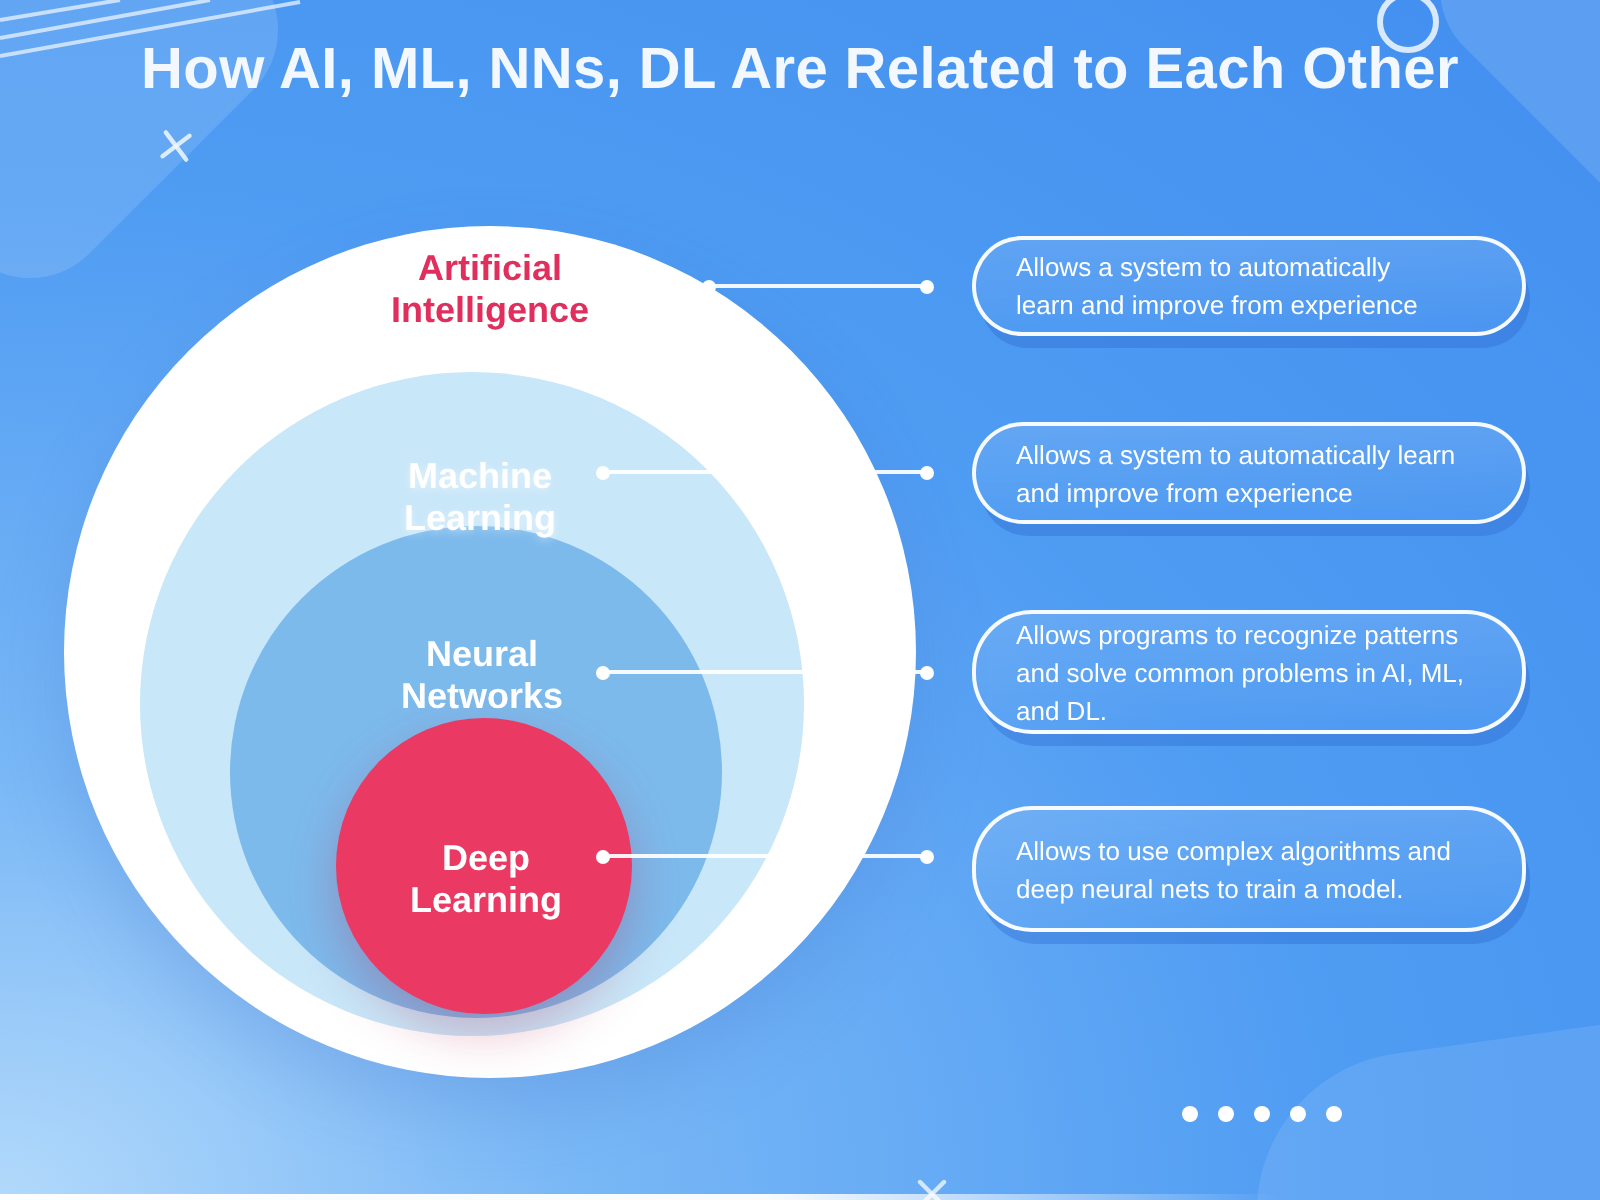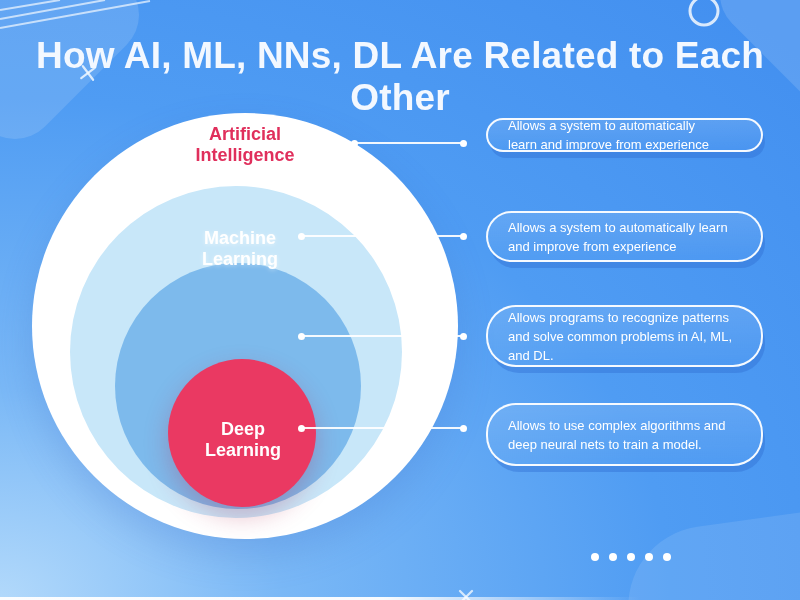--- a/index.html
+++ b/index.html
@@ -10,22 +10,22 @@
   }
   
   .blob{position:absolute;background:rgba(255,255,255,0.13);}
   .blob-tl{left:-85px;top:-85px;width:200px;height:200px;border-radius:42px;transform:rotate(45deg);}
   .blob-tr{left:745px;top:-105px;width:200px;height:200px;border-radius:40px;transform:rotate(45deg);}
   .blob-br{left:618px;top:538px;width:420px;height:320px;border-radius:80px 0 0 0;transform:rotate(-8deg);transform-origin:top left;background:rgba(255,255,255,0.10);}
   .svg-abs{position:absolute;display:block;}
   .bottom-strip{position:absolute;left:0;bottom:0;height:3px;width:640px;
     background:linear-gradient(90deg,rgba(255,255,255,0.95) 60%,rgba(255,255,255,0));}
   
-  .title{position:absolute;left:0;right:0;top:19px;margin:16px;text-align:center;
-    font-size:37px;font-weight:bold;color:#f3f8ff;letter-spacing:0.2px;}
+  .title{position:absolute;left:0;right:0;top:19px;margin:0;text-align:center;
+    font-size:29px;font-weight:bold;color:#f3f8ff;letter-spacing:0.2px;}
   
   .circle{position:absolute;border-radius:50%;}
   .c-ai{left:32px;top:113px;width:426px;height:426px;box-shadow:0 16px 36px rgba(60,105,195,0.22);}
   .c-ml{left:70px;top:186px;width:332px;height:332px;}
   .c-nn{left:115px;top:263px;width:246px;height:246px;}
   .c-dl{left:168px;top:359px;width:148px;height:148px;box-shadow:0 10px 24px rgba(180,40,80,0.28);}
   .clabel{position:absolute;width:170px;text-align:center;font-weight:bold;
     font-size:18px;line-height:21px;white-space:pre-line;}
   .l-ai{left:160px;top:124px;}
   .l-ml{left:155px;top:228px;text-shadow:0 1px 4px rgba(255,255,255,0.5);}
@@ -41,21 +41,21 @@
   .c-dot{position:absolute;width:7px;height:7px;border-radius:50%;background:#fff;top:-2.5px;}
   .c-dot.start{left:-3px;}
   .c-dot.end{right:-3px;}
   
   .callout{position:absolute;left:486px;width:277px;box-sizing:border-box;
     border:2px solid rgba(255,255,255,0.95);border-radius:30px;
     background:linear-gradient(180deg,rgba(255,255,255,0.12),rgba(255,255,255,0.02));
     box-shadow:3px 7px 0 -1px rgba(47,110,210,0.42);
     display:flex;align-items:center;padding:0 12px 0 20px;
     color:#ffffff;font-size:13px;line-height:19px;white-space:pre-line;}
-  .callout-1{top:118px;height:34px;}
+  .callout-1{top:118px;height:50px;}
   .callout-2{top:211px;height:51px;}
   .callout-3{top:305px;height:62px;}
   .callout-4{top:403px;height:63px;}
   
   .dots{position:absolute;left:591px;top:553px;display:flex;gap:10px;}
   .dots .dot{width:8px;height:8px;border-radius:50%;background:#ffffff;}
 </style>
 </head>
 <body>
 
@@ -91,20 +91,22 @@
 
   <div class="circle c-ai" style="background: rgb(255, 255, 255);"></div>
   <div class="circle c-ml" style="background: rgb(200, 231, 249);"></div>
   <div class="circle c-nn" style="background: rgb(125, 186, 236);"></div>
   <div class="circle c-dl" style="background: rgb(234, 57, 98);"></div>
 
   <div class="clabel l-ai" style="color: rgb(224, 47, 92);">Artificial
 Intelligence</div>
   <div class="clabel l-ml" style="color: rgb(255, 255, 255);">Machine
 Learning</div>
+  <div class="clabel l-nn" style="color: rgb(255, 255, 255);">Neural
+Networks</div>
   <div class="clabel l-dl" style="color: rgb(255, 255, 255);">Deep
 Learning</div>
 
   <div class="connector conn-ai">
     <span class="c-line"></span>
     <span class="c-dot start"></span>
     <span class="c-dot end"></span>
   </div>
   <div class="connector conn-ml">
     <span class="c-line"></span>

